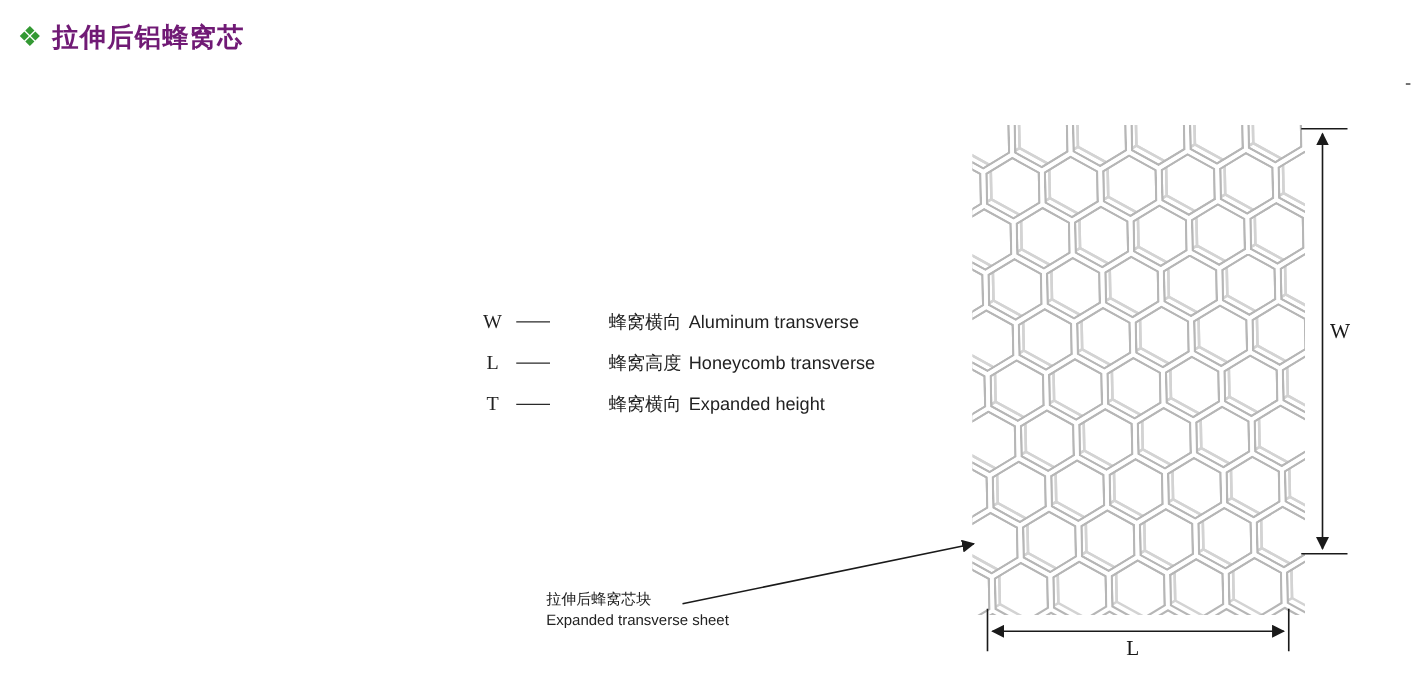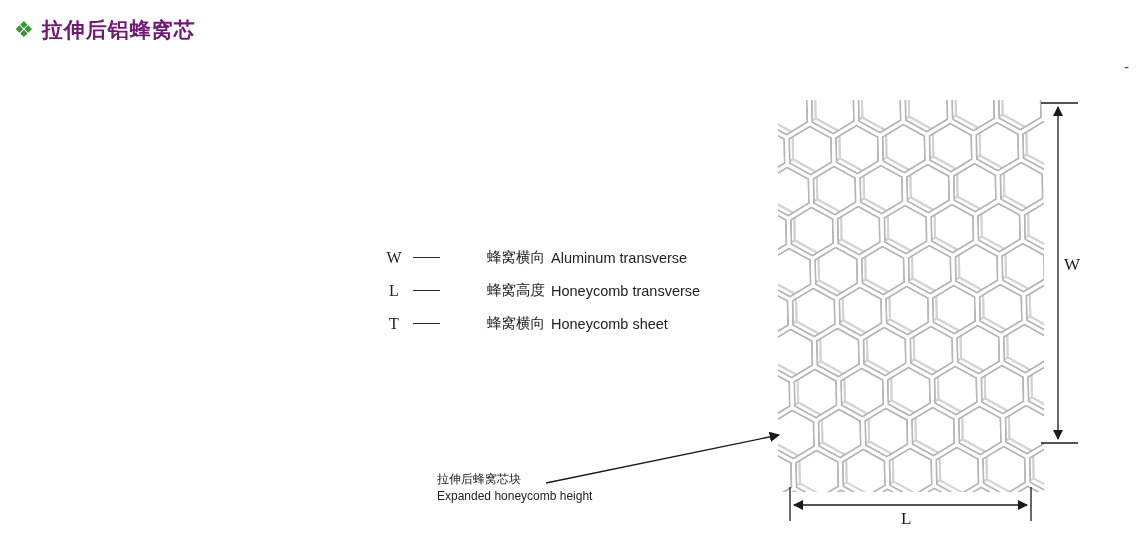--- a/index.html
+++ b/index.html
@@ -97,27 +97,27 @@
     <div class="legend-row">
       <span class="legend-symbol">L</span>
       <span class="dash"></span>
       <span class="zh">蜂窝高度</span>
       <span class="en">Honeycomb transverse</span>
     </div>
     <div class="legend-row">
       <span class="legend-symbol">T</span>
       <span class="dash"></span>
       <span class="zh">蜂窝横向</span>
-      <span class="en">Honeycomb sheet</span>
+      <span class="en">Expanded height</span>
     </div>
   </div>
 
   <div class="callout">
     <div class="zh-line">拉伸后蜂窝芯块</div>
-    <div class="en-line">Expanded honeycomb height</div>
+    <div class="en-line">Expanded transverse sheet</div>
   </div>
 
   <svg class="honeycomb" id="honeycomb-svg" viewBox="0 0 266 392">
       <g transform="rotate(-1.2 133 196)">
         <path d="M-28.8,-24.0L-5.4,-10.5L-5.4,16.5L-28.8,30.0L-52.1,16.5L-52.1,-10.5Z" fill="none" stroke="#d3d3d3" stroke-width="2"></path>
         <path d="M18.0,-24.0L41.4,-10.5L41.4,16.5L18.0,30.0L-5.4,16.5L-5.4,-10.5Z" fill="none" stroke="#d3d3d3" stroke-width="2"></path>
         <path d="M64.8,-24.0L88.1,-10.5L88.1,16.5L64.8,30.0L41.4,16.5L41.4,-10.5Z" fill="none" stroke="#d3d3d3" stroke-width="2"></path>
         <path d="M111.5,-24.0L134.9,-10.5L134.9,16.5L111.5,30.0L88.1,16.5L88.1,-10.5Z" fill="none" stroke="#d3d3d3" stroke-width="2"></path>
         <path d="M158.3,-24.0L181.7,-10.5L181.7,16.5L158.3,30.0L134.9,16.5L134.9,-10.5Z" fill="none" stroke="#d3d3d3" stroke-width="2"></path>
         <path d="M205.1,-24.0L228.4,-10.5L228.4,16.5L205.1,30.0L181.7,16.5L181.7,-10.5Z" fill="none" stroke="#d3d3d3" stroke-width="2"></path>

